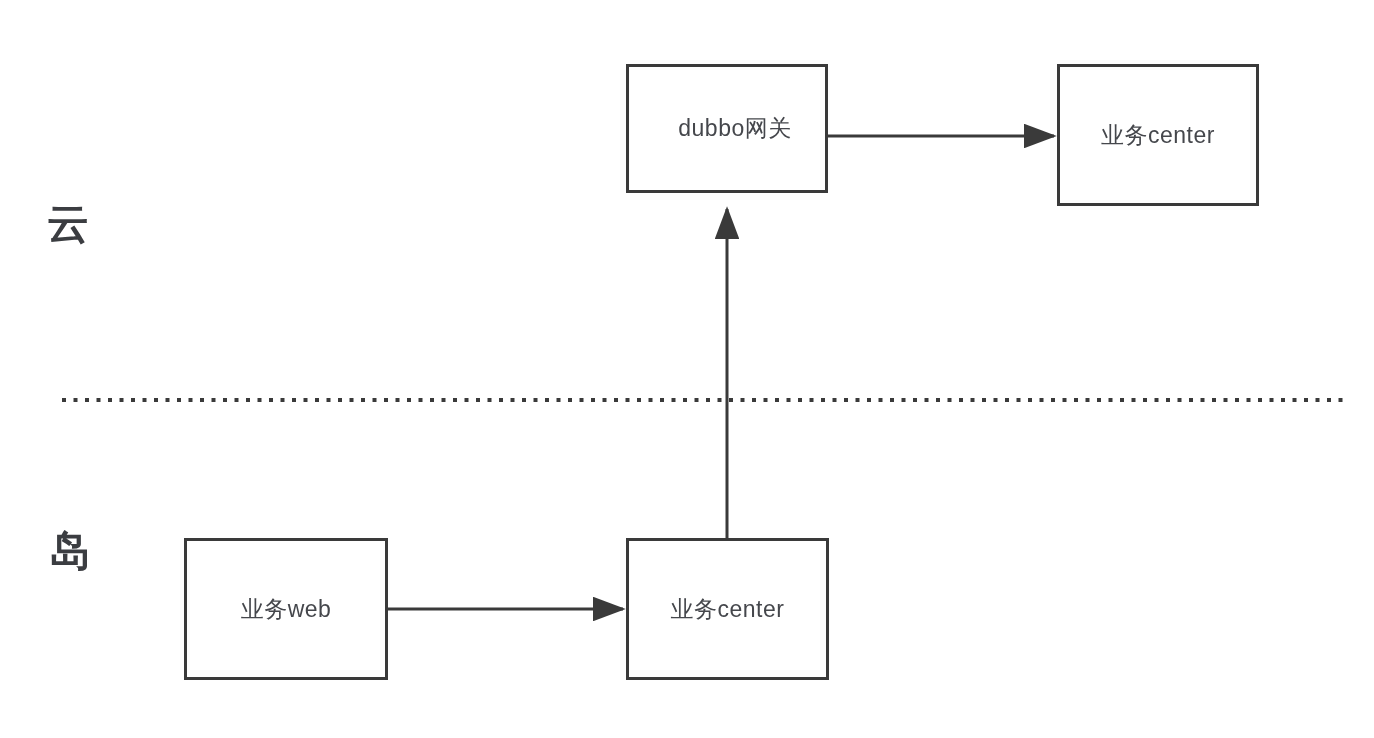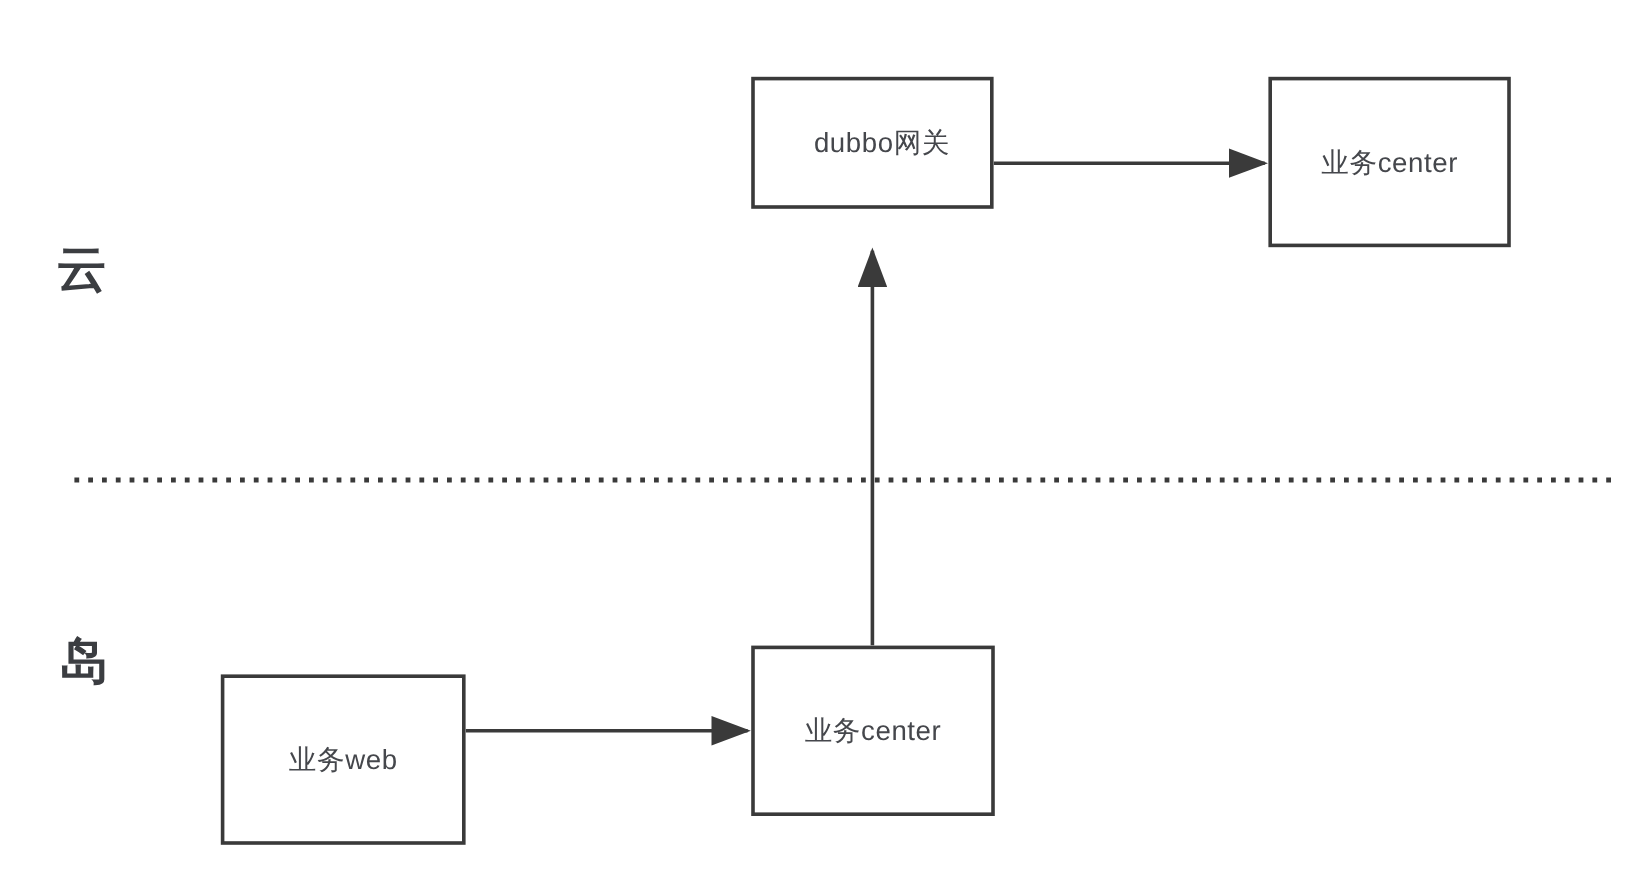--- a/index.html
+++ b/index.html
@@ -27,23 +27,23 @@
     box-sizing: border-box;
     border: 3px solid #3a3a3a;
     background: #ffffff;
     display: flex;
     align-items: center;
     justify-content: center;
     font-size: 23px;
     color: #45474c;
     letter-spacing: 0.5px;
   }
-  .node-dubbo-gateway      { left: 626px;  top: 64px;  width: 202px; height: 110px; padding-left: 16px; }
+  .node-dubbo-gateway      { left: 626px;  top: 64px;  width: 202px; height: 129px; padding-left: 16px; }
   .node-cloud-center       { left: 1057px; top: 64px;  width: 202px; height: 142px; }
-  .node-island-web         { left: 184px;  top: 562px; width: 204px; height: 142px; }
+  .node-island-web         { left: 184px;  top: 538px; width: 204px; height: 142px; }
   .node-island-center      { left: 626px;  top: 538px; width: 203px; height: 142px; }
   .region-label {
     position: absolute;
     font-size: 42px;
     font-weight: 700;
     color: #3b3d41;
     line-height: 1;
   }
   .region-label-cloud  { left: 47px; top: 203px; }
   .region-label-island { left: 49px; top: 530px; }

